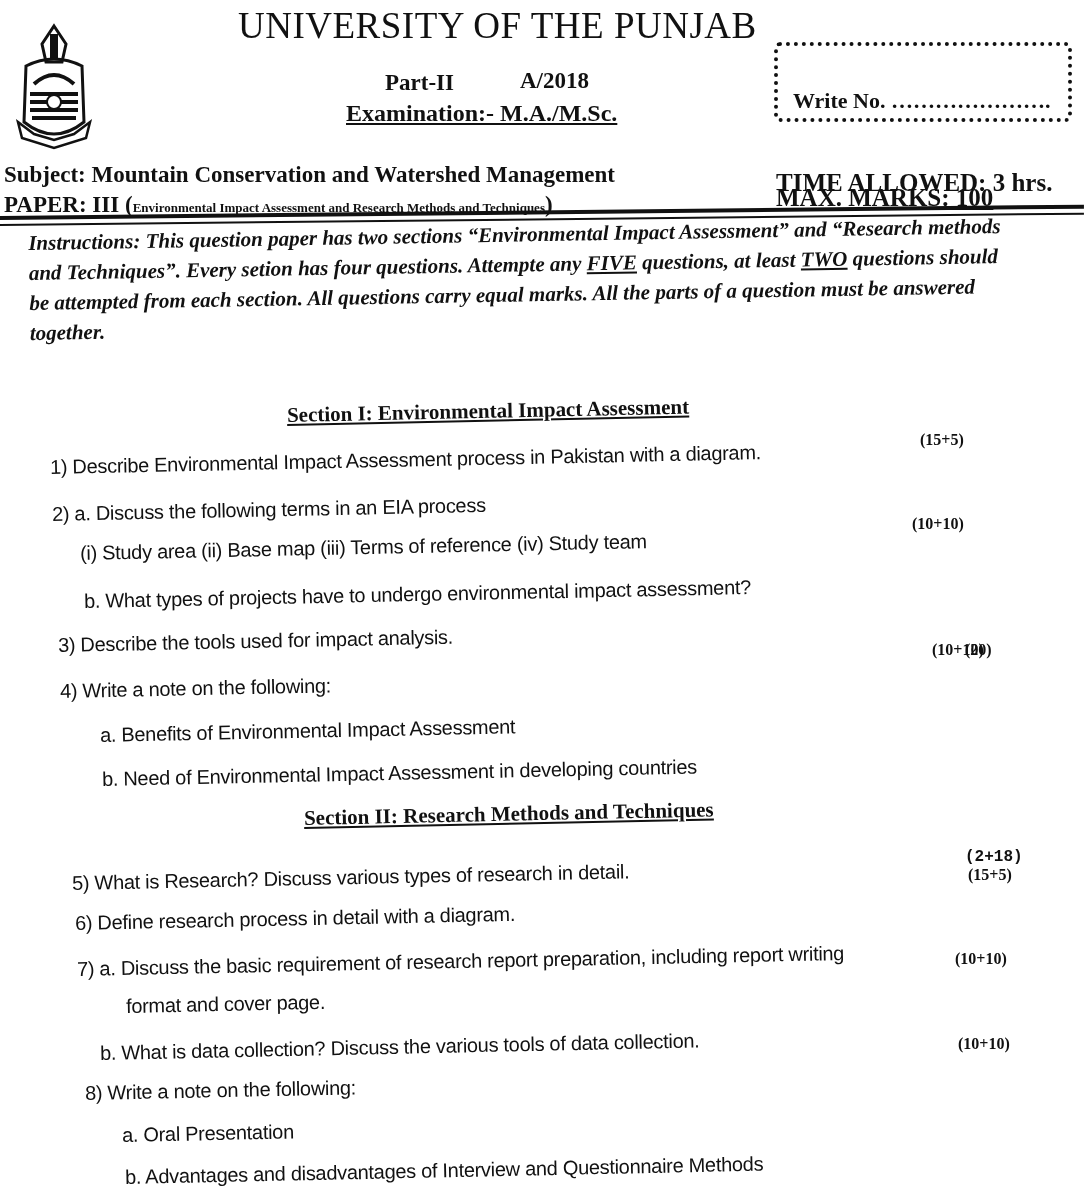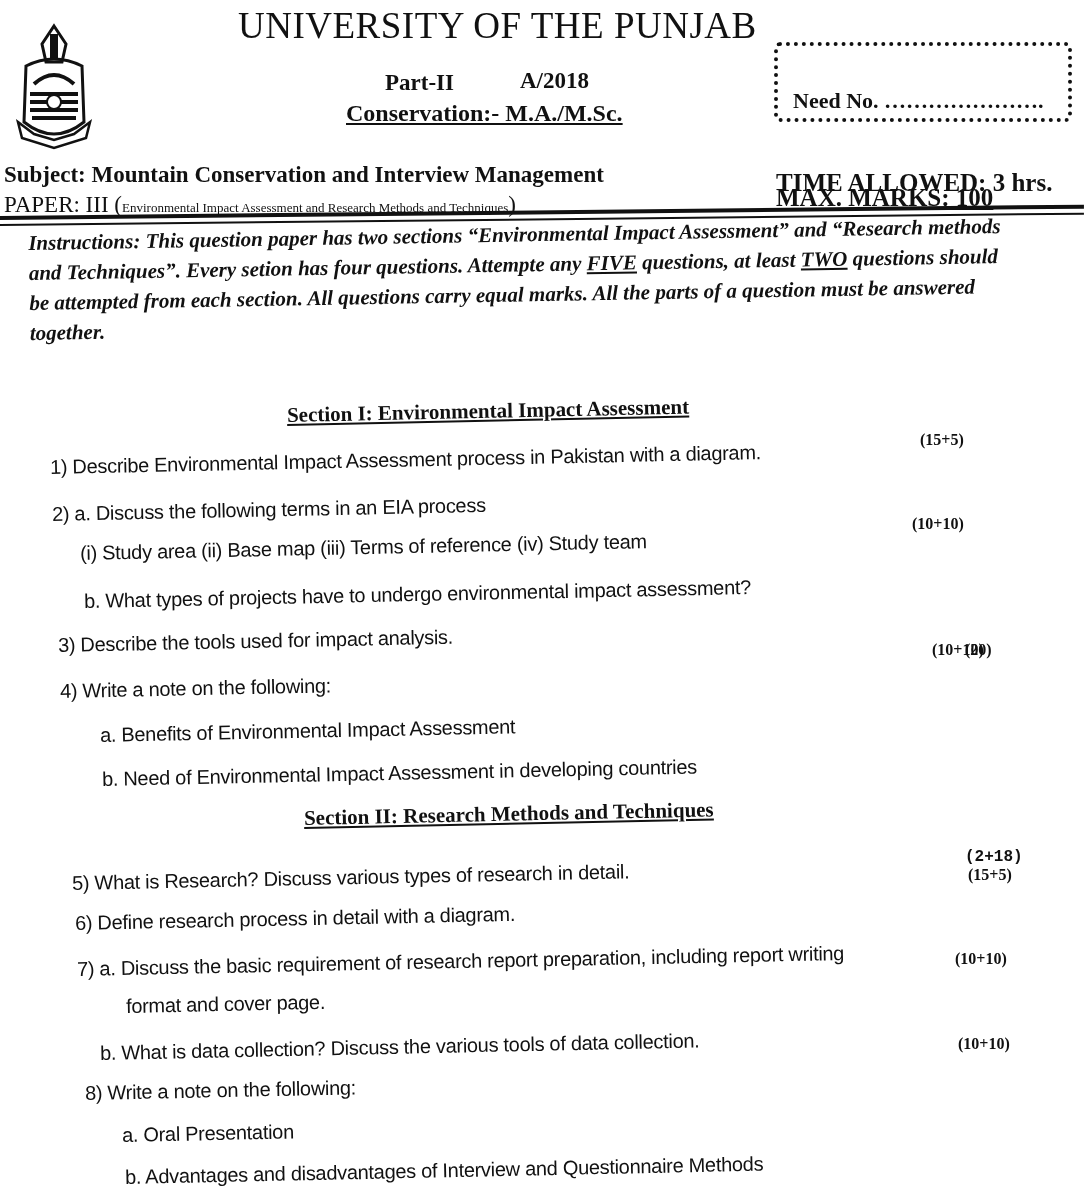--- a/index.html
+++ b/index.html
@@ -6,21 +6,21 @@
   body { width:1084px; height:1186px; position:relative; overflow:hidden; color:#111; font-family:"Liberation Serif", serif; }
   .abs { position:absolute; }
   .logo { left:14px; top:22px; width:80px; height:130px; }
   .uni-title { left:238px; top:4px; font-size:37px; font-weight:normal; letter-spacing:0.5px; white-space:nowrap; }
   .part { left:385px; top:70px; font-size:23px; font-weight:bold; white-space:nowrap; }
   .year { left:520px; top:68px; font-size:23px; font-weight:bold; white-space:nowrap; }
   .exam { left:346px; top:100px; font-size:24px; font-weight:bold; text-decoration:underline; white-space:nowrap; }
   .roll-box { left:774px; top:42px; width:298px; height:80px; border:4px dotted #111; border-radius:6px; box-sizing:border-box; }
   .roll-label { left:793px; top:88px; font-size:22px; font-weight:bold; white-space:nowrap; }
   .subject { left:4px; top:162px; font-size:23px; font-weight:bold; white-space:nowrap; }
-  .paper { left:4px; top:192px; font-size:23px; font-weight:normal; white-space:nowrap;text-align:center; }
+  .paper { left:4px; top:192px; font-size:23px; font-weight:bold; white-space:nowrap;text-align:center; }
   .paper .small { font-size:13px; }
   .time { left:776px; top:153px; font-size:25px; font-weight:bold; white-space:nowrap;margin-top:16px; }
   .marks { left:776px; top:184px; font-size:25px; font-weight:bold; text-decoration:underline; white-space:nowrap; }
   .rule1 { left:0; top:216px; width:1084px; height:4px; background:#111; transform:rotate(-0.6deg); transform-origin:left; }
   .rule2 { left:0; top:224px; width:1084px; height:2px; background:#111; transform:rotate(-0.6deg); transform-origin:left; }
   .instructions { left:28px; top:228px; width:990px; font-size:21px; font-weight:bold; font-style:italic; line-height:30px; transform:rotate(-1deg); transform-origin:left top; }
   .instructions u { text-decoration:underline; }
   .section-title { font-size:21px; font-weight:bold; text-decoration:underline; white-space:nowrap; transform:rotate(-1.2deg); transform-origin:left; }
   .q { font-size:20px; white-space:nowrap; transform:rotate(-1.2deg); transform-origin:left; font-family:"Liberation Sans", sans-serif; font-stretch:condensed; letter-spacing:-0.3px; }
   .mk { font-size:16px; font-weight:bold; white-space:nowrap; }
@@ -36,26 +36,26 @@
     <path d="M20 62 Q40 44 60 62" fill="none" stroke="#111" stroke-width="4"></path>
     <path d="M16 72 L64 72 M16 80 L64 80 M16 88 L64 88 M18 96 L62 96" stroke="#111" stroke-width="4"></path>
     <circle cx="40" cy="80" r="7" fill="#fff" stroke="#111" stroke-width="2"></circle>
     <path d="M4 100 L20 112 L40 118 L60 112 L76 100 L72 116 L40 126 L8 116 Z" fill="none" stroke="#111" stroke-width="2.5"></path>
   </svg>
 </div>
 
 <div class="abs uni-title">UNIVERSITY OF THE PUNJAB</div>
 <div class="abs part">Part-II</div>
 <div class="abs year">A/2018</div>
-<div class="abs exam">Conservation:- M.A./M.Sc.</div>
+<div class="abs exam">Examination:- M.A./M.Sc.</div>
 
 <div class="abs roll-box"></div>
-<div class="abs roll-label">Need No. ………………….</div>
+<div class="abs roll-label">Write No. ………………….</div>
 
-<div class="abs subject">Subject: Mountain Conservation and Interview Management</div>
+<div class="abs subject">Subject: Mountain Conservation and Watershed Management</div>
 <div class="abs paper">
   <span>PAPER: III (</span><span class="small">Environmental Impact Assessment and Research Methods and Techniques</span><span>)</span>
 </div>
 <div class="abs time">TIME ALLOWED: 3 hrs.</div>
 <div class="abs marks">MAX. MARKS: 100</div>
 
 <div class="abs rule1"></div>
 <div class="abs rule2"></div>
 
 <div class="abs instructions">

